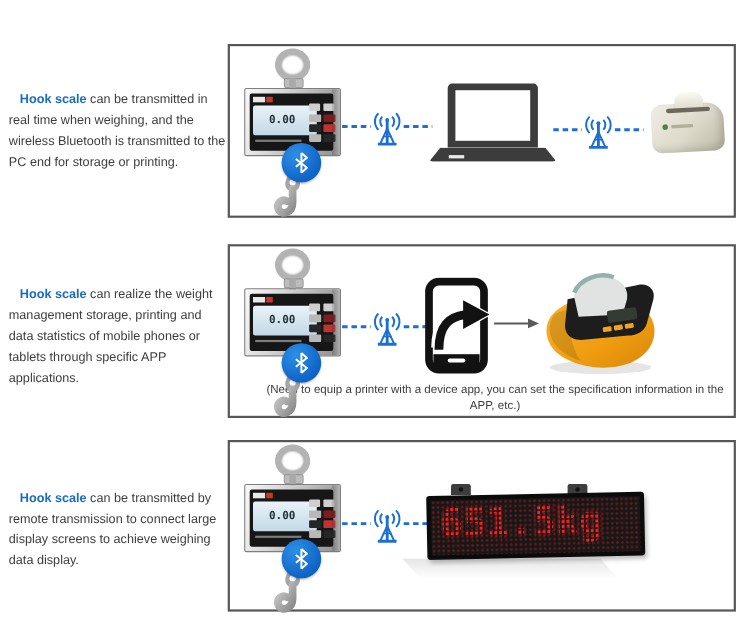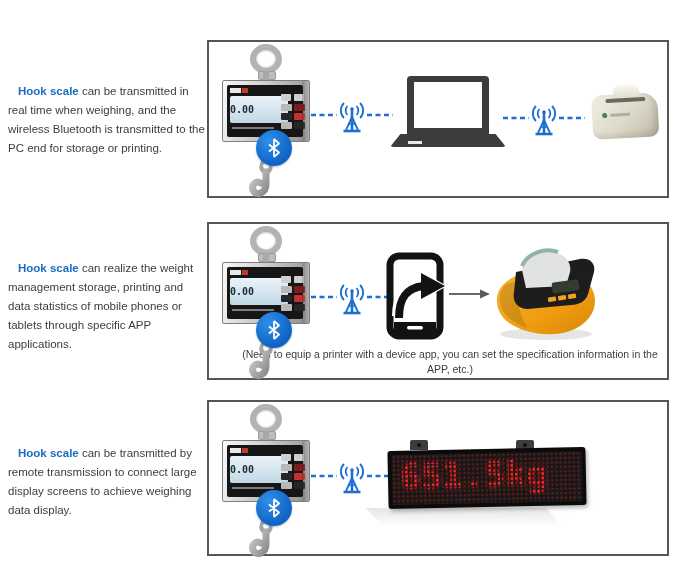--- a/index.html
+++ b/index.html
@@ -21,21 +21,21 @@
   .sc-pole{position:absolute;left:41px;top:27px;width:6px;height:11px;background:#a9a9a9;}
   .sc-head{position:absolute;left:0;top:36px;width:88px;height:62px;border:1px solid #7e7e7e;border-radius:2px;
            background:linear-gradient(105deg,#fafafa 0%,#d6d6d6 35%,#a8a8a8 75%,#8f8f8f 100%);box-sizing:border-box;}
   .sc-head:after{content:"";position:absolute;right:0;top:0;width:7px;height:100%;
            background:linear-gradient(90deg,rgba(0,0,0,.18),rgba(255,255,255,.25));}
   .sc-face{position:absolute;left:4px;top:4px;width:76px;height:52px;background:#161616;border-radius:2px;}
   .sc-logo{position:absolute;left:3px;top:3px;height:5px;display:flex;}
   .sc-logo .w{width:11px;height:5px;background:#e8e8e8;}
   .sc-logo .r{width:6px;height:5px;background:#c0392b;margin-left:1px;}
   .sc-lcd{position:absolute;left:3px;top:11px;width:58px;height:27px;border-radius:2px;
-          background:linear-gradient(180deg,#eaf3f8,#c2d8e6);display:flex;align-items:center;justify-content:flex-start;
+          background:linear-gradient(180deg,#eaf3f8,#c2d8e6);display:flex;align-items:center;justify-content:center;
           padding-right:5px;box-sizing:border-box;font-family:"DejaVu Sans Mono",monospace;font-size:10px;font-weight:bold;color:#22313a;}
   .sc-line{position:absolute;left:5px;top:42px;width:42px;height:2px;background:#7c7c7c;}
   .sc-btn{position:absolute;width:10px;height:7px;background:#cfcfcf;border-radius:1px;}
   .sc-keypad{position:absolute;left:54px;top:19px;width:25px;display:grid;grid-template-columns:11px 11px;gap:2px;}
   .sc-keypad i{display:block;width:11px;height:7px;border-radius:1px;}
   .sc-chainlink{position:absolute;border:3px solid #a3a3a3;border-radius:50%;box-sizing:border-box;background:transparent;}
   .sc-hook{position:absolute;left:24px;top:118px;}
   .bt-badge{position:absolute;left:34px;top:86px;width:36px;height:36px;border-radius:50%;
             background:radial-gradient(circle at 35% 30%,#2d8fe8,#0e62c4 72%);display:flex;align-items:center;justify-content:center;
             box-shadow:0 1px 2px rgba(0,0,0,.25);}

